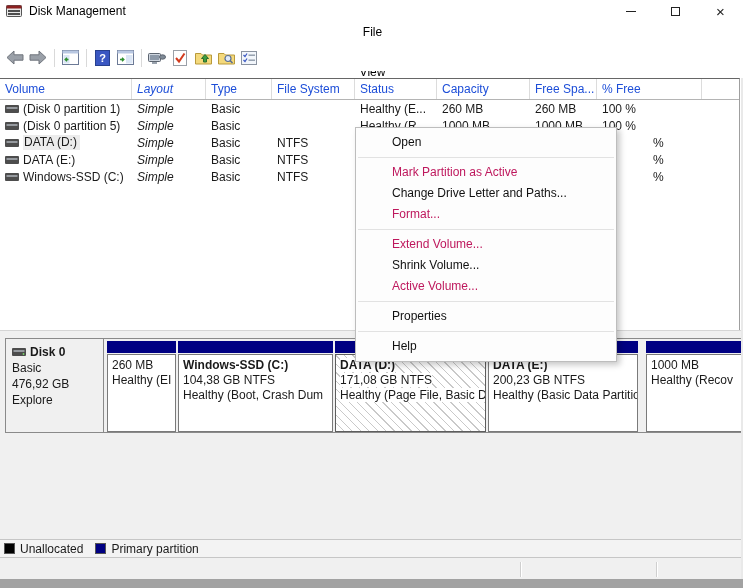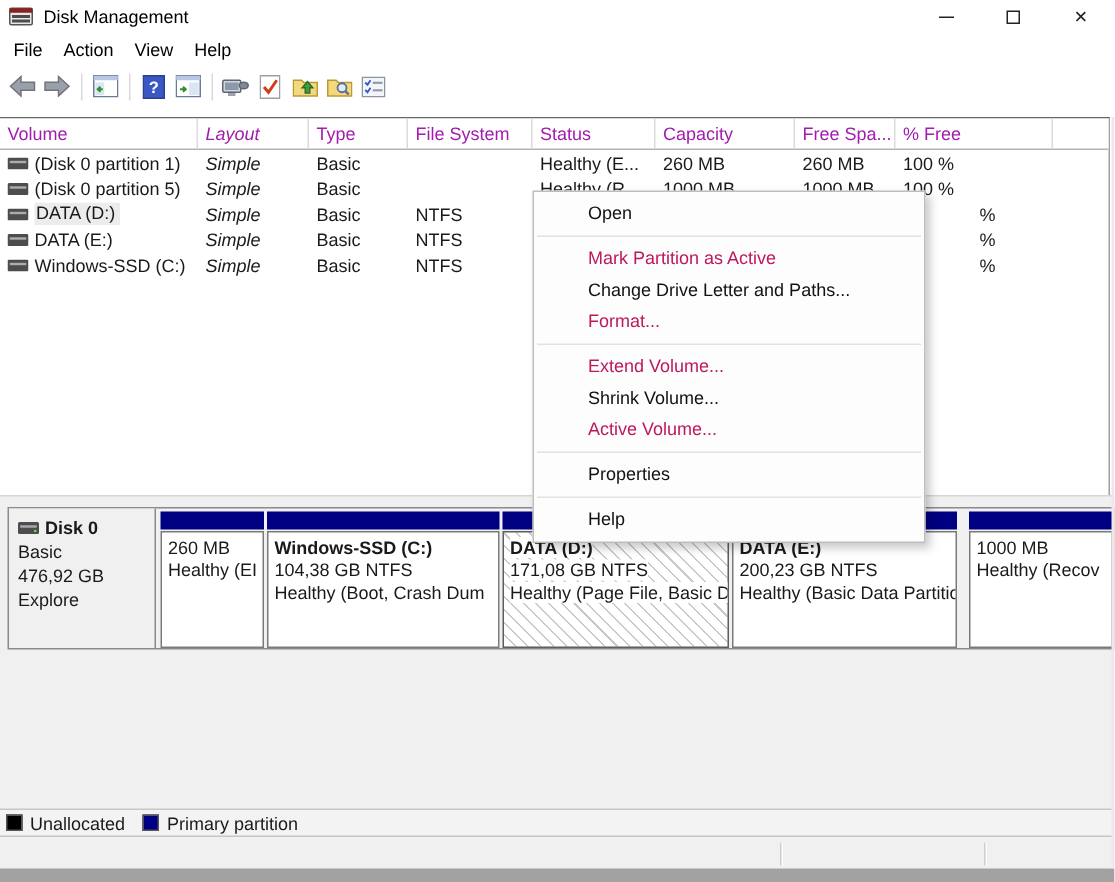--- a/index.html
+++ b/index.html
@@ -11,32 +11,32 @@
   .titlebar { position:absolute; top:0; left:0; width:743px; height:22px; background:#fff; display:flex; align-items:center; }
   .tb-icon { margin-left:6px; width:16px; height:14px; }
   .tb-title { margin-left:7px; font-size:12px; color:#000; }
   .tb-controls { position:absolute; right:0; top:0; height:22px; display:flex; }
   .tb-btn { width:45px; height:22px; display:flex; align-items:center; justify-content:center; cursor:default; }
   .glyph-min { width:10px; height:1px; background:#222; }
   .glyph-max { width:9px; height:9px; border:1px solid #222; }
   .glyph-close { font-size:15px; color:#222; line-height:1; }
 
   
-  .menubar { position:absolute; top:22px; left:0; width:743px; height:22px; background:#fff; display:flex; align-items:center; padding-left:2px; }
+  .menubar { position:absolute; top:22px; left:0; width:743px; height:22px; background:#fff; display:flex; align-items:center; padding-left:2px;flex-direction:column; }
   .menu-item { padding:3px 7px; font-size:12px; color:#000; }
 
   
   .toolbar { position:absolute; top:44px; left:0; width:743px; height:27px; background:#fff; display:flex; align-items:center; padding-left:4px; }
   .tbtn { width:22px; height:21px; display:flex; align-items:center; justify-content:center; margin-right:1px; }
   .tsep { width:1px; height:18px; background:#d9d9d9; margin:0 4px; }
 
   
   .listpane { position:absolute; top:78px; left:0; width:740px; height:252px; background:#fff; border-top:1px solid #666; border-right:1px solid #9f9f9f; }
   .lheader { display:flex; height:21px; border-bottom:1px solid #b4b4b4; background:#fff; }
-  .hc { border-right:1px solid #dcdcdc; padding:3px 0 0 5px; font-size:12px; color:#a21caf; overflow:hidden; white-space:nowrap; }
+  .hc { border-right:1px solid #dcdcdc; padding:3px 0 0 5px; font-size:12px; color:#1d4ed8; overflow:hidden; white-space:nowrap; }
   .lrow { display:flex; height:17px; align-items:center; }
   .lc { padding-left:5px; overflow:hidden; white-space:nowrap; font-size:12px; }
   .c-vol { width:132px; } .c-lay { width:74px;font-style:italic; } .c-typ { width:66px; } .c-fs  { width:83px; }
   .c-st  { width:82px; } .c-cap { width:93px; } .c-fr  { width:67px; } .c-pct { width:105px; } .c-x { width:36px; border-right:none; }
   .volcell { display:flex; align-items:center; gap:4px; }
   .volcell svg { flex:0 0 auto; }
   .sel-vol { background:#ececec; padding:0 3px 1px 1px; }
   .pct-ind { padding-left:56px; }
 
   

